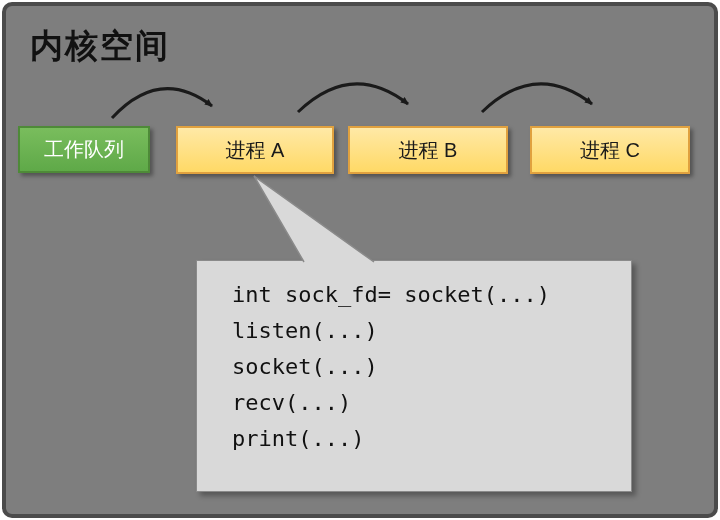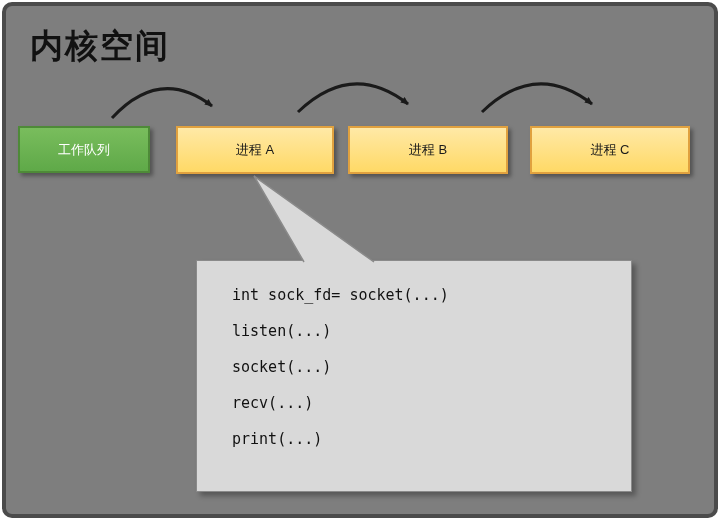--- a/index.html
+++ b/index.html
@@ -23,21 +23,21 @@
     left:30px;top:24px;
     font-family:"DejaVu Serif", serif;
     font-size:33px;
     font-weight:bold;
     color:#111111;
     letter-spacing:2px;
   }
   .node{
     position:absolute;
     display:flex;align-items:center;justify-content:center;
-    font-size:13px;
+    font-size:20px;
     box-sizing:border-box;
     box-shadow:3px 3px 4px rgba(0,0,0,0.35);
   }
   .work-queue{
     left:18px;top:126px;width:132px;height:47px;
     background:linear-gradient(#79bd5d,#5fa948);
     border:2px solid #4e8a38;
     color:#ffffff;
   }
   .process{
@@ -54,21 +54,21 @@
     left:196px;top:260px;width:436px;height:232px;
     background:#d9d9d9;
     border:1px solid #8a8a8a;
     box-sizing:border-box;
     box-shadow:4px 4px 5px rgba(0,0,0,0.3);
   }
   .code{
     position:absolute;
     left:232px;top:277px;
     font-family:"DejaVu Sans Mono", monospace;
-    font-size:15px;
+    font-size:22px;
     color:#111111;
   }
   .code-line{
     height:36px;
     line-height:36px;
     white-space:pre;
   }
   svg.overlay{
     position:absolute;left:0;top:0;
     pointer-events:none;

